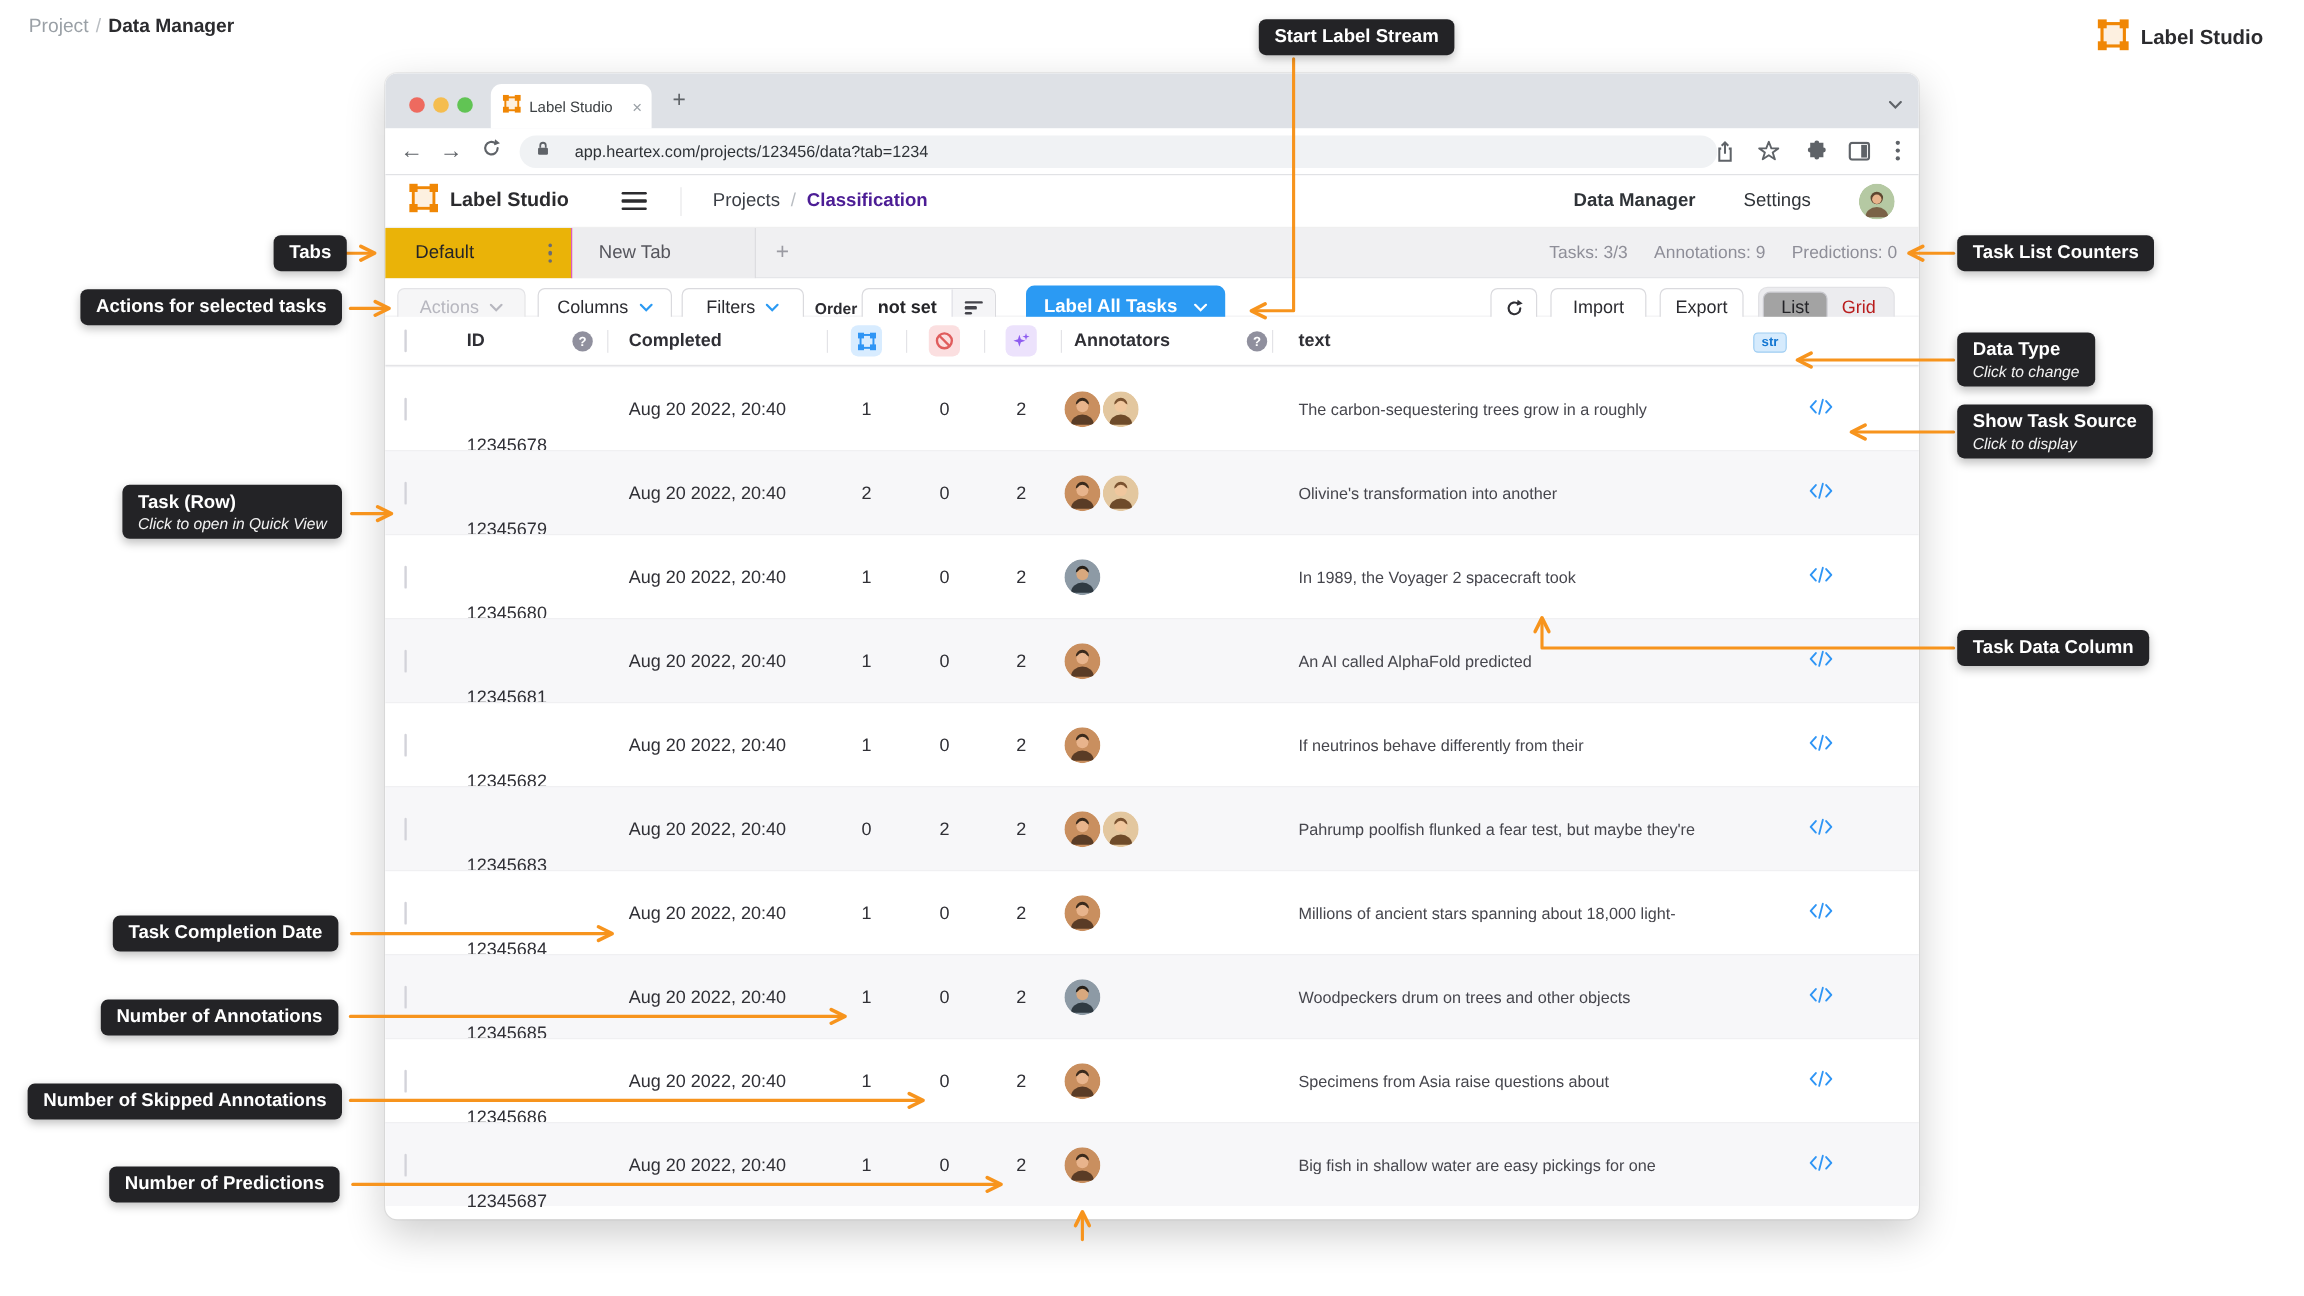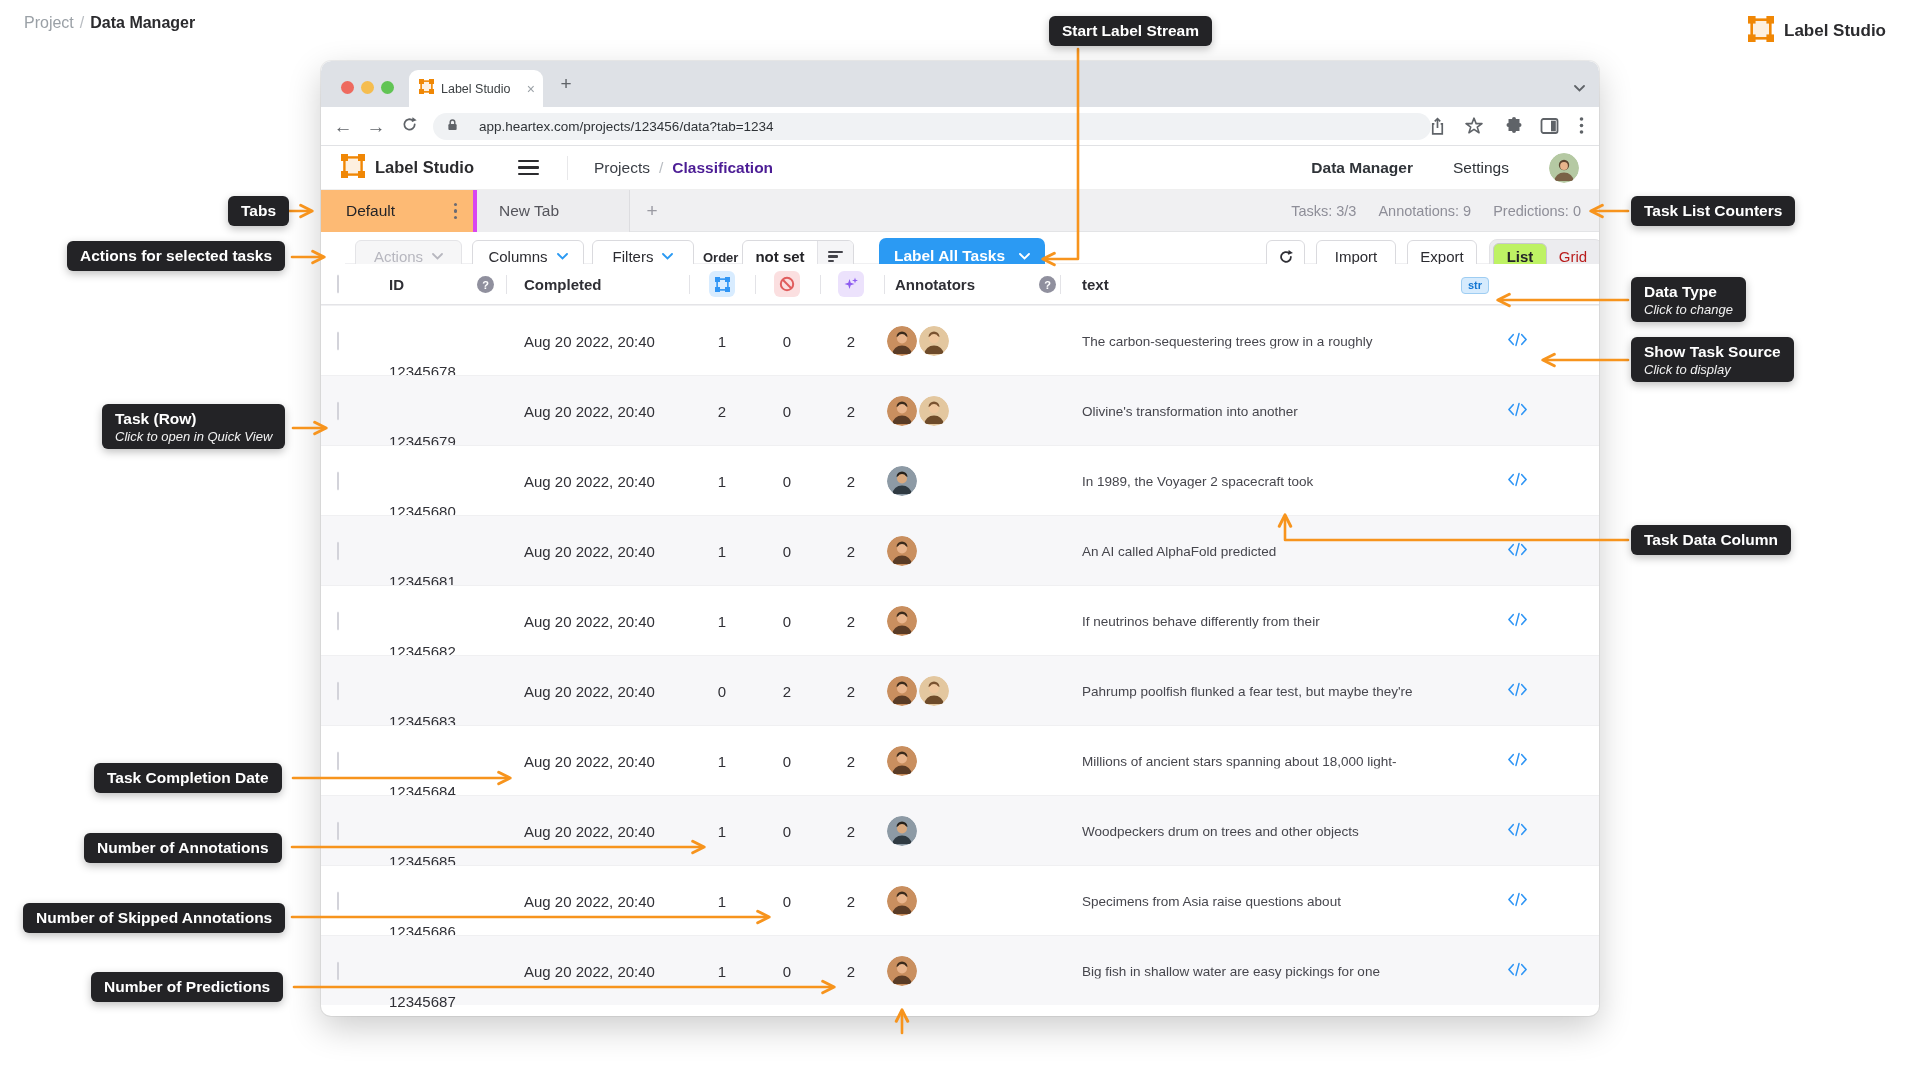--- a/index.html
+++ b/index.html
@@ -43,49 +43,49 @@
   .crumb .s { color:#b9bdc2; margin:0 9px; }
   .crumb .proj { font-weight:600; color:#4c1d95; }
   .hdr-spacer { flex:1; }
   .hdr-link { font-size:15.5px; color:#2f3338; margin-right:40px; }
   .hdr-link.dm { font-weight:600; }
   .avatar-sm { width:30px; height:30px; border-radius:50%; overflow:hidden; display:inline-block; }
 
   
   .lstabs { position:relative; height:42px; background:#f0f0f2; border-bottom:1px solid #e3e4e6; }
   .vtab { position:absolute; top:0; height:42px; display:flex; align-items:center; }
-  .vtab.active { left:0; width:156px; background:#fdba74; border-right:4px solid #d946ef; padding-left:25px; font-size:15.5px; font-weight:500; color:#242428; }
+  .vtab.active { left:0; width:156px; background:#eab308; border-right:1px solid #d946ef; padding-left:25px; font-size:15.5px; font-weight:500; color:#242428; }
   .vtab.active .dots { position:absolute; right:16px; display:flex; flex-direction:column; gap:3px; }
   .vtab.active .dots i { width:3.4px; height:3.4px; border-radius:50%; background:#6b6b73; }
   .vtab.plain { left:156px; width:153px; background:#ededef; border-right:1px solid #dddde0; padding-left:22px; font-size:15.5px; color:#55555c; }
   .vtab.add { left:309px; width:44px; justify-content:center; color:#9a9aa2; font-size:19px; }
   .counters { position:absolute; right:18px; top:0; height:42px; display:flex; align-items:center; gap:22px; font-size:14.5px; color:#8e8e98; }
 
   
-  .toolbar { position:relative; height:32px; border-bottom:1px solid #f0f0f2; background:#fff;margin-left:24px; }
+  .toolbar { position:relative; height:32px; border-bottom:1px solid #f0f0f2; background:#fff; }
   .tbtn { position:absolute; top:8px; height:33px; border:1px solid #dadade; border-radius:6px; background:#fff;
           display:flex; align-items:center; justify-content:center; gap:9px; font-size:15px; color:#2b2b30; }
   .tbtn.disabled { background:#f6f6f7; border-color:#e4e4e7; color:#b7b7bf; }
   .chev { width:11px; height:7px; }
   .b-actions { left:10px; width:107px; }
   .b-columns { left:127px; width:112px; }
   .b-filters { left:247px; width:102px; }
   .order-lab { position:absolute; left:358px; top:18px; font-size:13px; font-weight:700; color:#2c2c31; }
   .order-ctl { position:absolute; left:397px; top:8px; width:112px; height:33px; border:1px solid #dadade; border-radius:6px; overflow:hidden; display:flex; background:#fff; }
   .order-ctl .val { flex:1; display:flex; align-items:center; justify-content:center; font-size:15px; font-weight:600; color:#242428; }
   .order-ctl .sortbox { width:36px; background:#f5f5f7; border-left:1px solid #e2e2e6; display:flex; align-items:center; justify-content:center; }
   .sortico span { display:block; height:2.2px; background:#44444b; border-radius:1px; margin:2.6px 0; }
   .b-labelall { left:534px; top:6px; width:166px; height:36px; background:#2b9af3; border:none; border-radius:7px;
                 color:#fff; font-weight:600; font-size:15.5px; gap:14px; position:absolute; display:flex; align-items:center; justify-content:center; }
   .b-refresh { left:921px; width:39px; }
   .b-import { left:971px; width:80px; }
   .b-export { left:1062px; width:70px; }
   .seg { position:absolute; left:1144px; top:7px; width:114px; height:35px; background:#ececef; border:1px solid #e2e2e5; border-radius:8px;
          display:flex; align-items:center; padding:0 3px; }
-  .seg .list { width:54px; height:27px; background:#bef264; border:1px solid #c9c9cf; border-radius:6px; display:flex; align-items:center; justify-content:center; font-size:15px; font-weight:700; color:#242428; }
+  .seg .list { width:54px; height:27px; background:#a3a3a3; border:1px solid #c9c9cf; border-radius:6px; display:flex; align-items:center; justify-content:center; font-size:15px; font-weight:400; color:#242428; }
   .seg .grid { flex:1; text-align:center; font-size:15px; color:#b91c1c; }
 
   
   .thead { position:relative; height:41px; border-bottom:1px solid #e4e4e7; font-size:15px; font-weight:700; color:#2f2f35; background:#fff; }
   .hcell { position:absolute; top:50%; transform:translateY(-50%); }
   .help { display:inline-flex; width:17px; height:17px; border-radius:50%; background:#90909e; color:#fff; font-size:11px; font-weight:700; align-items:center; justify-content:center; }
   .hv { position:absolute; top:11px; width:1px; height:19px; background:#e3e3e7; }
   .iconchip { position:absolute; top:7px; width:26px; height:26px; border-radius:6px; display:flex; align-items:center; justify-content:center; }
   .chip-ann { left:388px; background:#d8ecff; } .chip-skip { left:453px; background:#fbdfe0; } .chip-pred { left:517px; background:#ece2fc; }
   .strbadge { position:absolute; left:1140px; top:13px; font-size:11px; font-weight:700; color:#1477d2; background:#d6ebfd; border:1px solid #9ecdf2; border-radius:4px; padding:0 6px; line-height:15px; }

